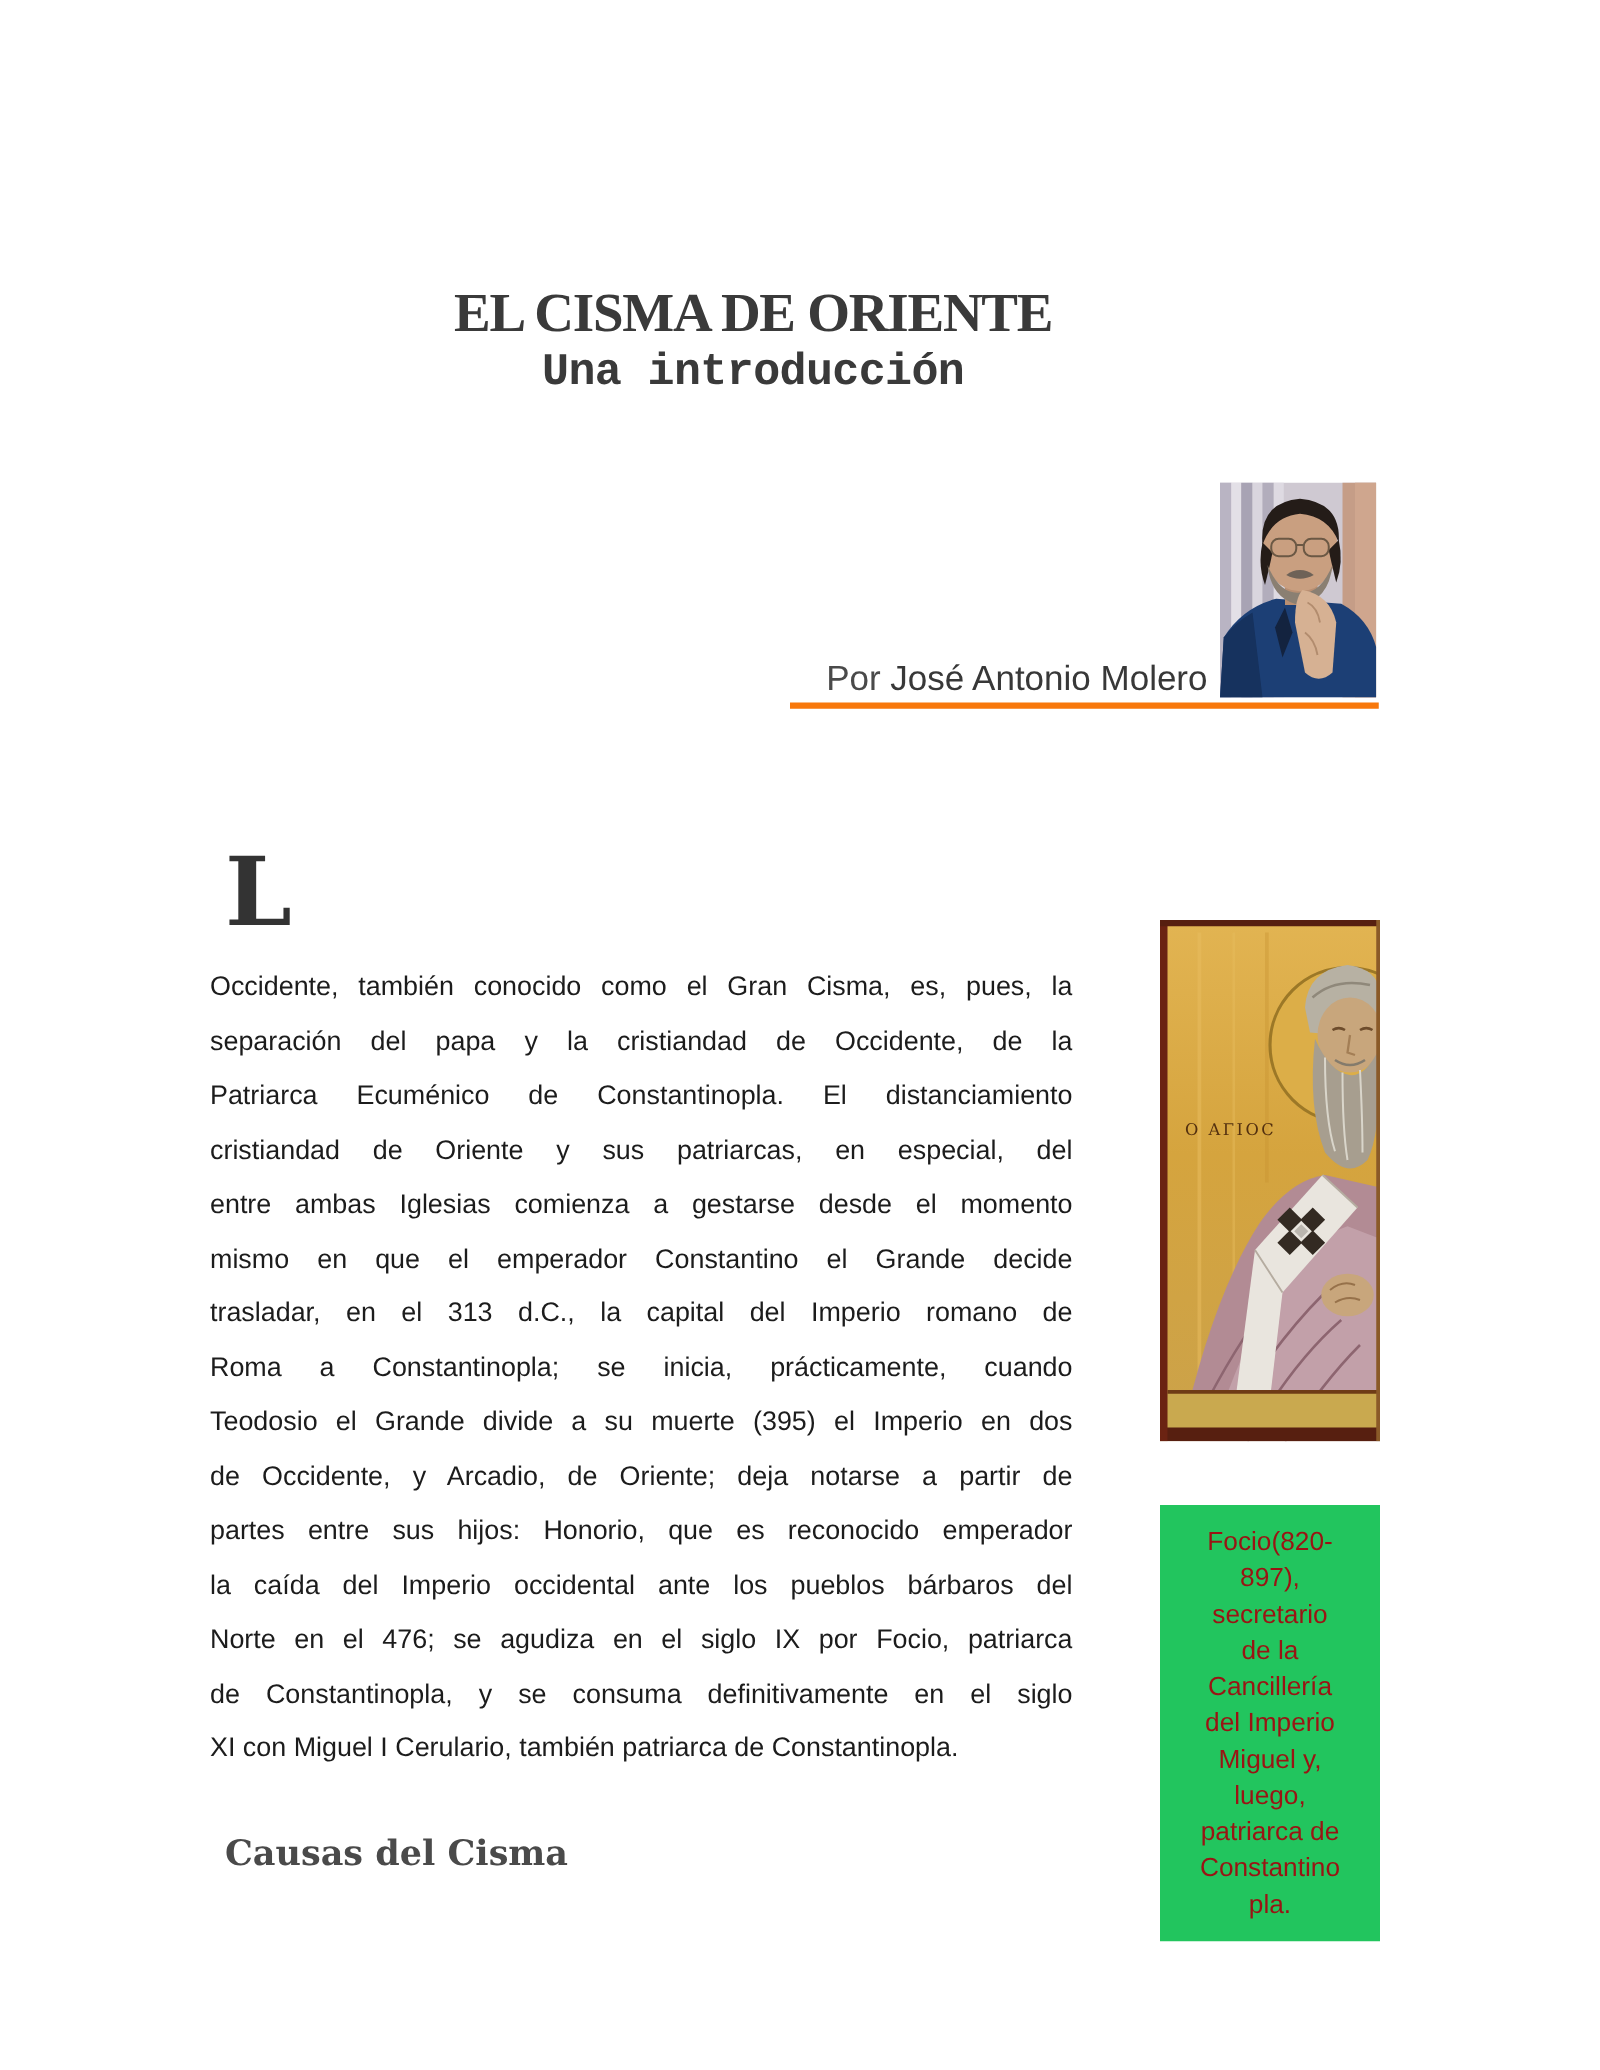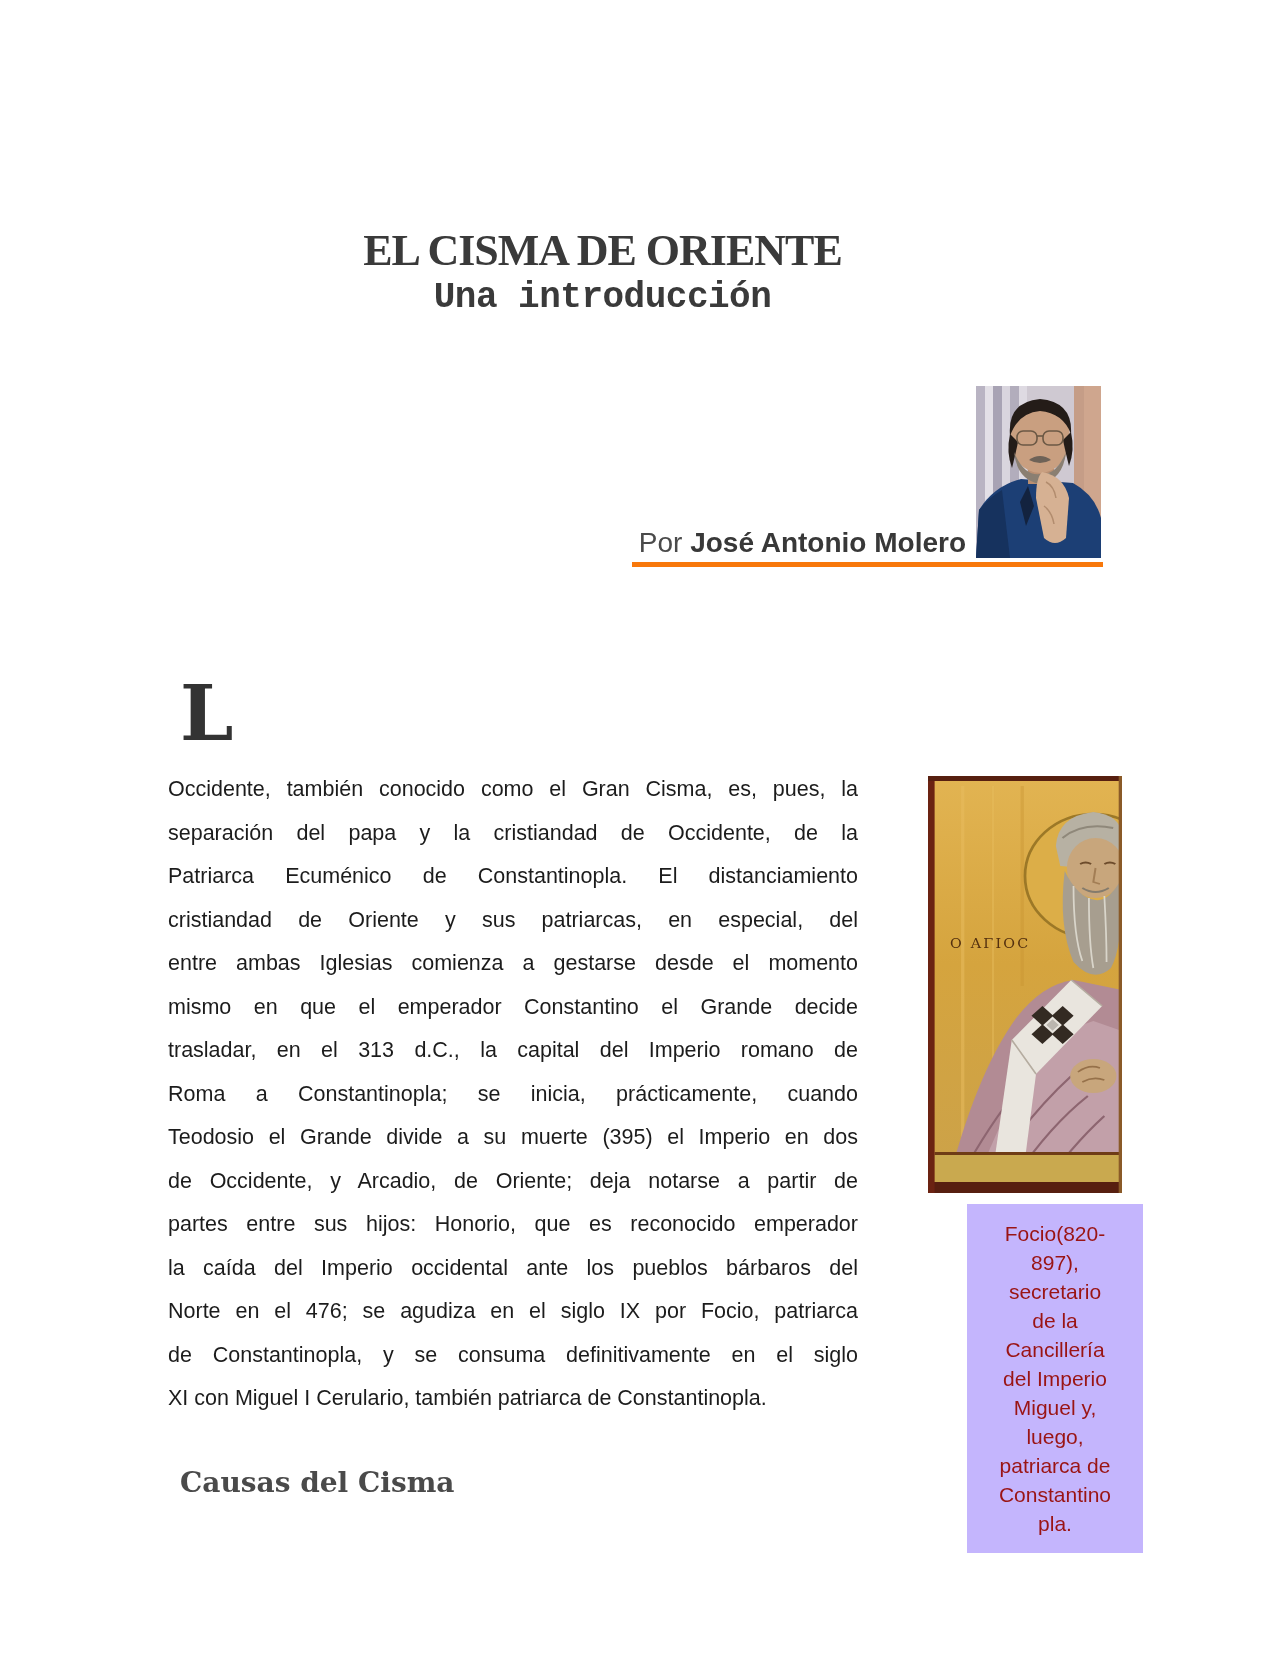--- a/index.html
+++ b/index.html
@@ -24,21 +24,21 @@
     font-family:Liberation Mono, monospace;
     font-weight:bold;font-size:36px;line-height:44px;
     letter-spacing:-0.5px;color:#3a3a3a;
   }
   
   .byline{
     position:absolute;left:632px;top:528px;width:334px;
     text-align:right;font-size:28px;line-height:30px;color:#4a4a4a;
     white-space:nowrap;
   }
-  .byline .author{font-weight:bold;color:#383838;margin-top:45px;}
+  .byline .author{font-weight:normal;color:#383838;margin-top:45px;}
   .accent-rule{
     position:absolute;left:632px;top:562px;width:471px;height:5px;
     background:#f8780b;
   }
   .author-photo{
     position:absolute;left:976px;top:386px;width:125px;height:172px;
   }
   .author-photo svg{display:block;width:100%;height:100%;}
   
   .drop-cap{
@@ -58,27 +58,27 @@
   }
   .body-line:last-child{text-align-last:left;}
   
   .section-heading{
     position:absolute;left:180px;top:1466px;
     font-family:"DejaVu Serif", serif;font-weight:bold;
     font-size:28px;line-height:34px;color:#4a4a4a;
   }
   
   .saint-icon{
-    position:absolute;left:928px;top:776px;width:194px;height:417px;
+    position:absolute;left:928px;top:736px;width:176px;height:417px;
   }
   .saint-icon svg{display:block;width:100%;height:100%;}
   
   .icon-caption{
-    position:absolute;left:967px;top:1204px;width:176px;height:349px;
-    background:#c4b5fd;
+    position:absolute;left:928px;top:1204px;width:176px;height:349px;
+    background:#22c55e;
     box-sizing:border-box;padding-top:15px;
     text-align:center;
   }
   .caption-line{
     font-size:21px;line-height:29px;color:#9a1414;white-space:nowrap;
   }
 </style>
 </head>
 <body>
 

